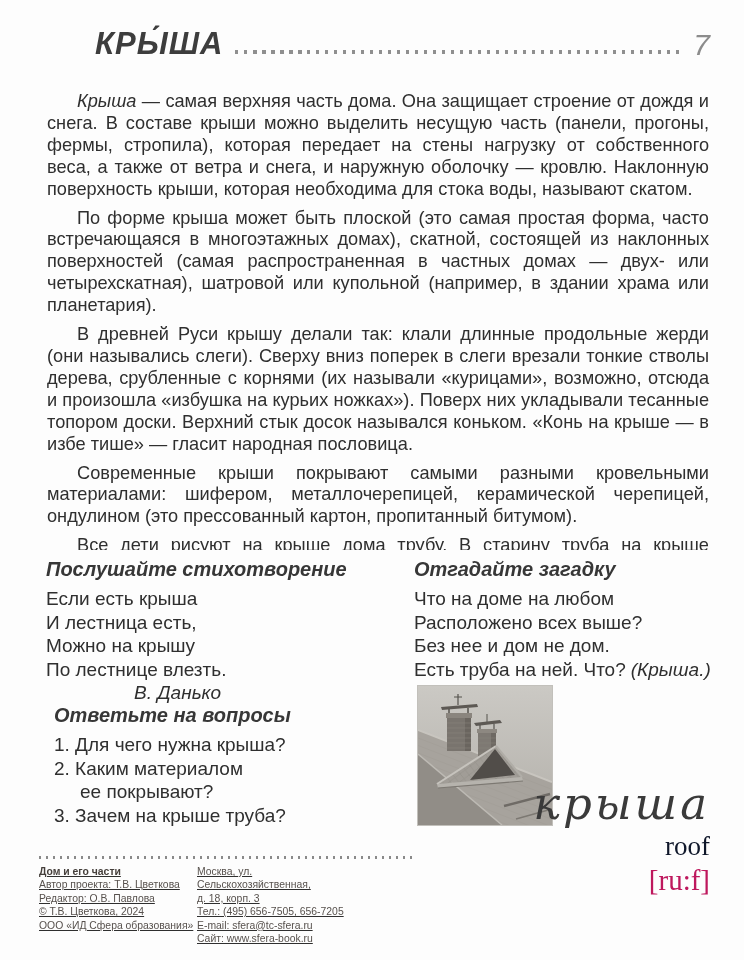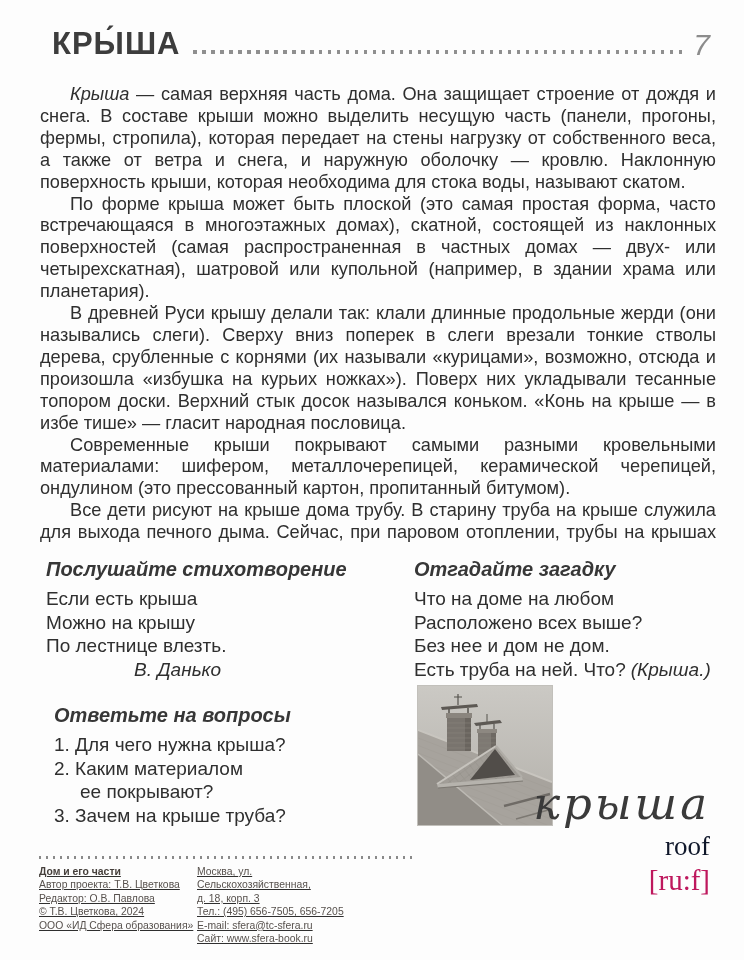--- a/index.html
+++ b/index.html
@@ -14,41 +14,42 @@
   }
 
   
   .hdr {
     position: absolute;
     top. : 0;
     top: 26px; left: 52px; right: 34px;
     display: flex; align-items: flex-end;
   }
   .hdr-title {
-    font-size: 31px; font-weight: 700; 
+    font-size: 31px; font-weight: 700; font-style: italic;
     letter-spacing: 1px; color: #3d3d3d; line-height: 36px;
     white-space: nowrap;
+    margin-left: 43px;
   }
   .dot-leader {
     flex: 1; height: 4px;
     background: repeating-linear-gradient(90deg, #8f8f8f 0 3.5px, transparent 3.5px 9px);
     margin: 0 10px 8px 12px;
   }
   .hdr-page-num {
     font-size: 30px; font-style: italic; color: #8c8c8c; line-height: 34px;
     white-space: nowrap;
   }
 
   
   .article {
     position: absolute; top: 84px; left: 40px; width: 676px; height: 466px;
     font-size: 18.2px; line-height: 21.9px; text-align: justify;
     overflow: hidden; z-index: 1;
   }
-  .article p { margin: 0; text-indent: 30px; }
+  .article p { margin: 7px; text-indent: 30px; }
   .lead-italic { font-style: italic; }
 
   
   .watermark {
     position: absolute; top: 452px; left: 34px; width: 690px;
     font-size: 52px; font-weight: 700; letter-spacing: 1px;
     white-space: nowrap; text-align: center;
     color: rgba(190,190,190,0.18);
     -webkit-text-stroke: 1.5px rgba(175,175,175,0.45);
     z-index: 0; pointer-events: none;
@@ -124,20 +125,21 @@
     <p><span class="lead-italic">Крыша</span><span> — самая верхняя часть дома. Она защищает строение от дождя и снега. В составе крыши можно выделить несущую часть (панели, прогоны, фермы, стропила), которая передает на стены нагрузку от собственного веса, а также от ветра и снега, и наружную оболочку — кровлю. Наклонную поверхность крыши, которая необходима для стока воды, называют скатом.</span></p>
     <p>По форме крыша может быть плоской (это самая простая форма, часто встречающаяся в многоэтажных домах), скатной, состоящей из наклонных поверхностей (самая распространенная в частных домах — двух- или четырехскатная), шатровой или купольной (например, в здании храма или планетария).</p>
     <p>В древней Руси крышу делали так: клали длинные продольные жерди (они назывались слеги). Сверху вниз поперек в слеги врезали тонкие стволы дерева, срубленные с корнями (их называли «курицами», возможно, отсюда и произошла «избушка на курьих ножках»). Поверх них укладывали тесанные топором доски. Верхний стык досок назывался коньком. «Конь на крыше — в избе тише» — гласит народная пословица.</p>
     <p>Современные крыши покрывают самыми разными кровельными материалами: шифером, металлочерепицей, керамической черепицей, ондулином (это прессованный картон, пропитанный битумом).</p>
     <p>Все дети рисуют на крыше дома трубу. В старину труба на крыше служила для выхода печного дыма. Сейчас, при паровом отоплении, трубы на крышах многоквартирных домов предназначены для вентиляции.</p>
   </div>
 
   <div class="poem">
     <div class="sec-heading">Послушайте стихотворение</div>
     <div class="sec-line">Если есть крыша</div>
+    <div class="sec-line">И лестница есть,</div>
     <div class="sec-line">Можно на крышу</div>
     <div class="sec-line">По лестнице влезть.</div>
     <div class="sec-line poem-author">В. Данько</div>
   </div>
 
   <div class="riddle">
     <div class="sec-heading">Отгадайте загадку</div>
     <div class="sec-line">Что на доме на любом</div>
     <div class="sec-line">Расположено всех выше?</div>
     <div class="sec-line">Без нее и дом не дом.</div>

